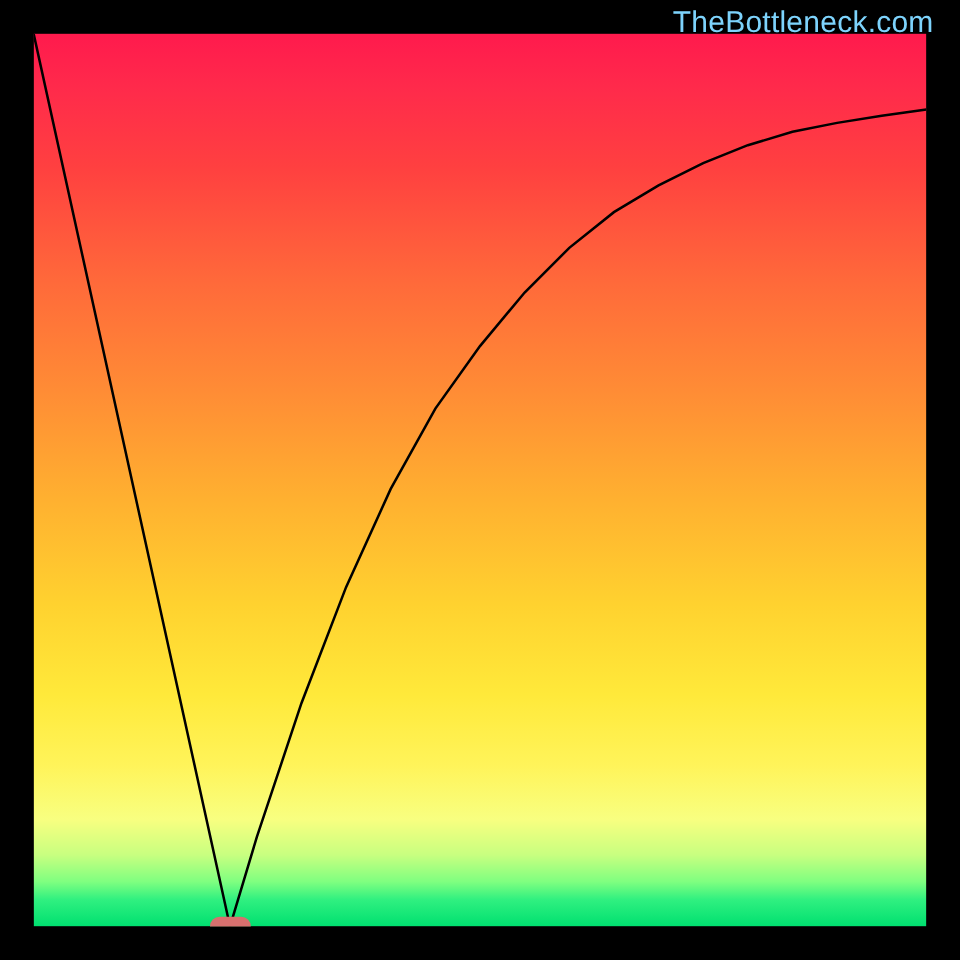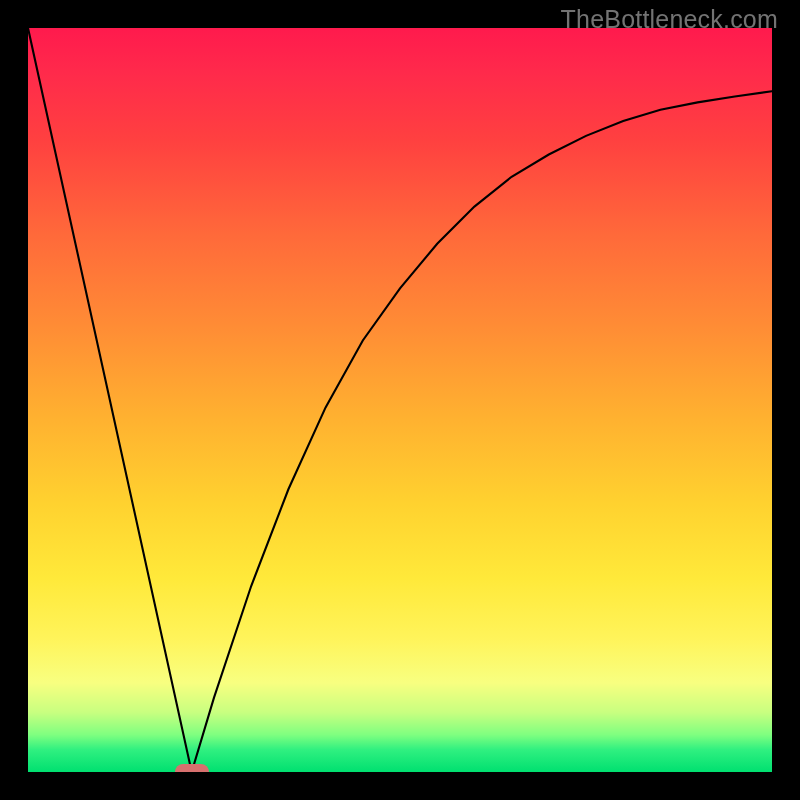--- a/index.html
+++ b/index.html
@@ -38,21 +38,21 @@
       #c8ff80 92%,
       #7fff80 95%,
       #30f080 97%,
       #00e070 100%
     );
   }
   .watermark {
     position: absolute;
     top: 5px;
     right: 22px;
-    color: #737373;
+    color: #7dd3fc;
     font-size: 25px;
     font-weight: 500;
     letter-spacing: 0.2px;
   }
   .svg-layer {
     position: absolute;
     inset: 0;
   }
   .marker {
     position: absolute;

